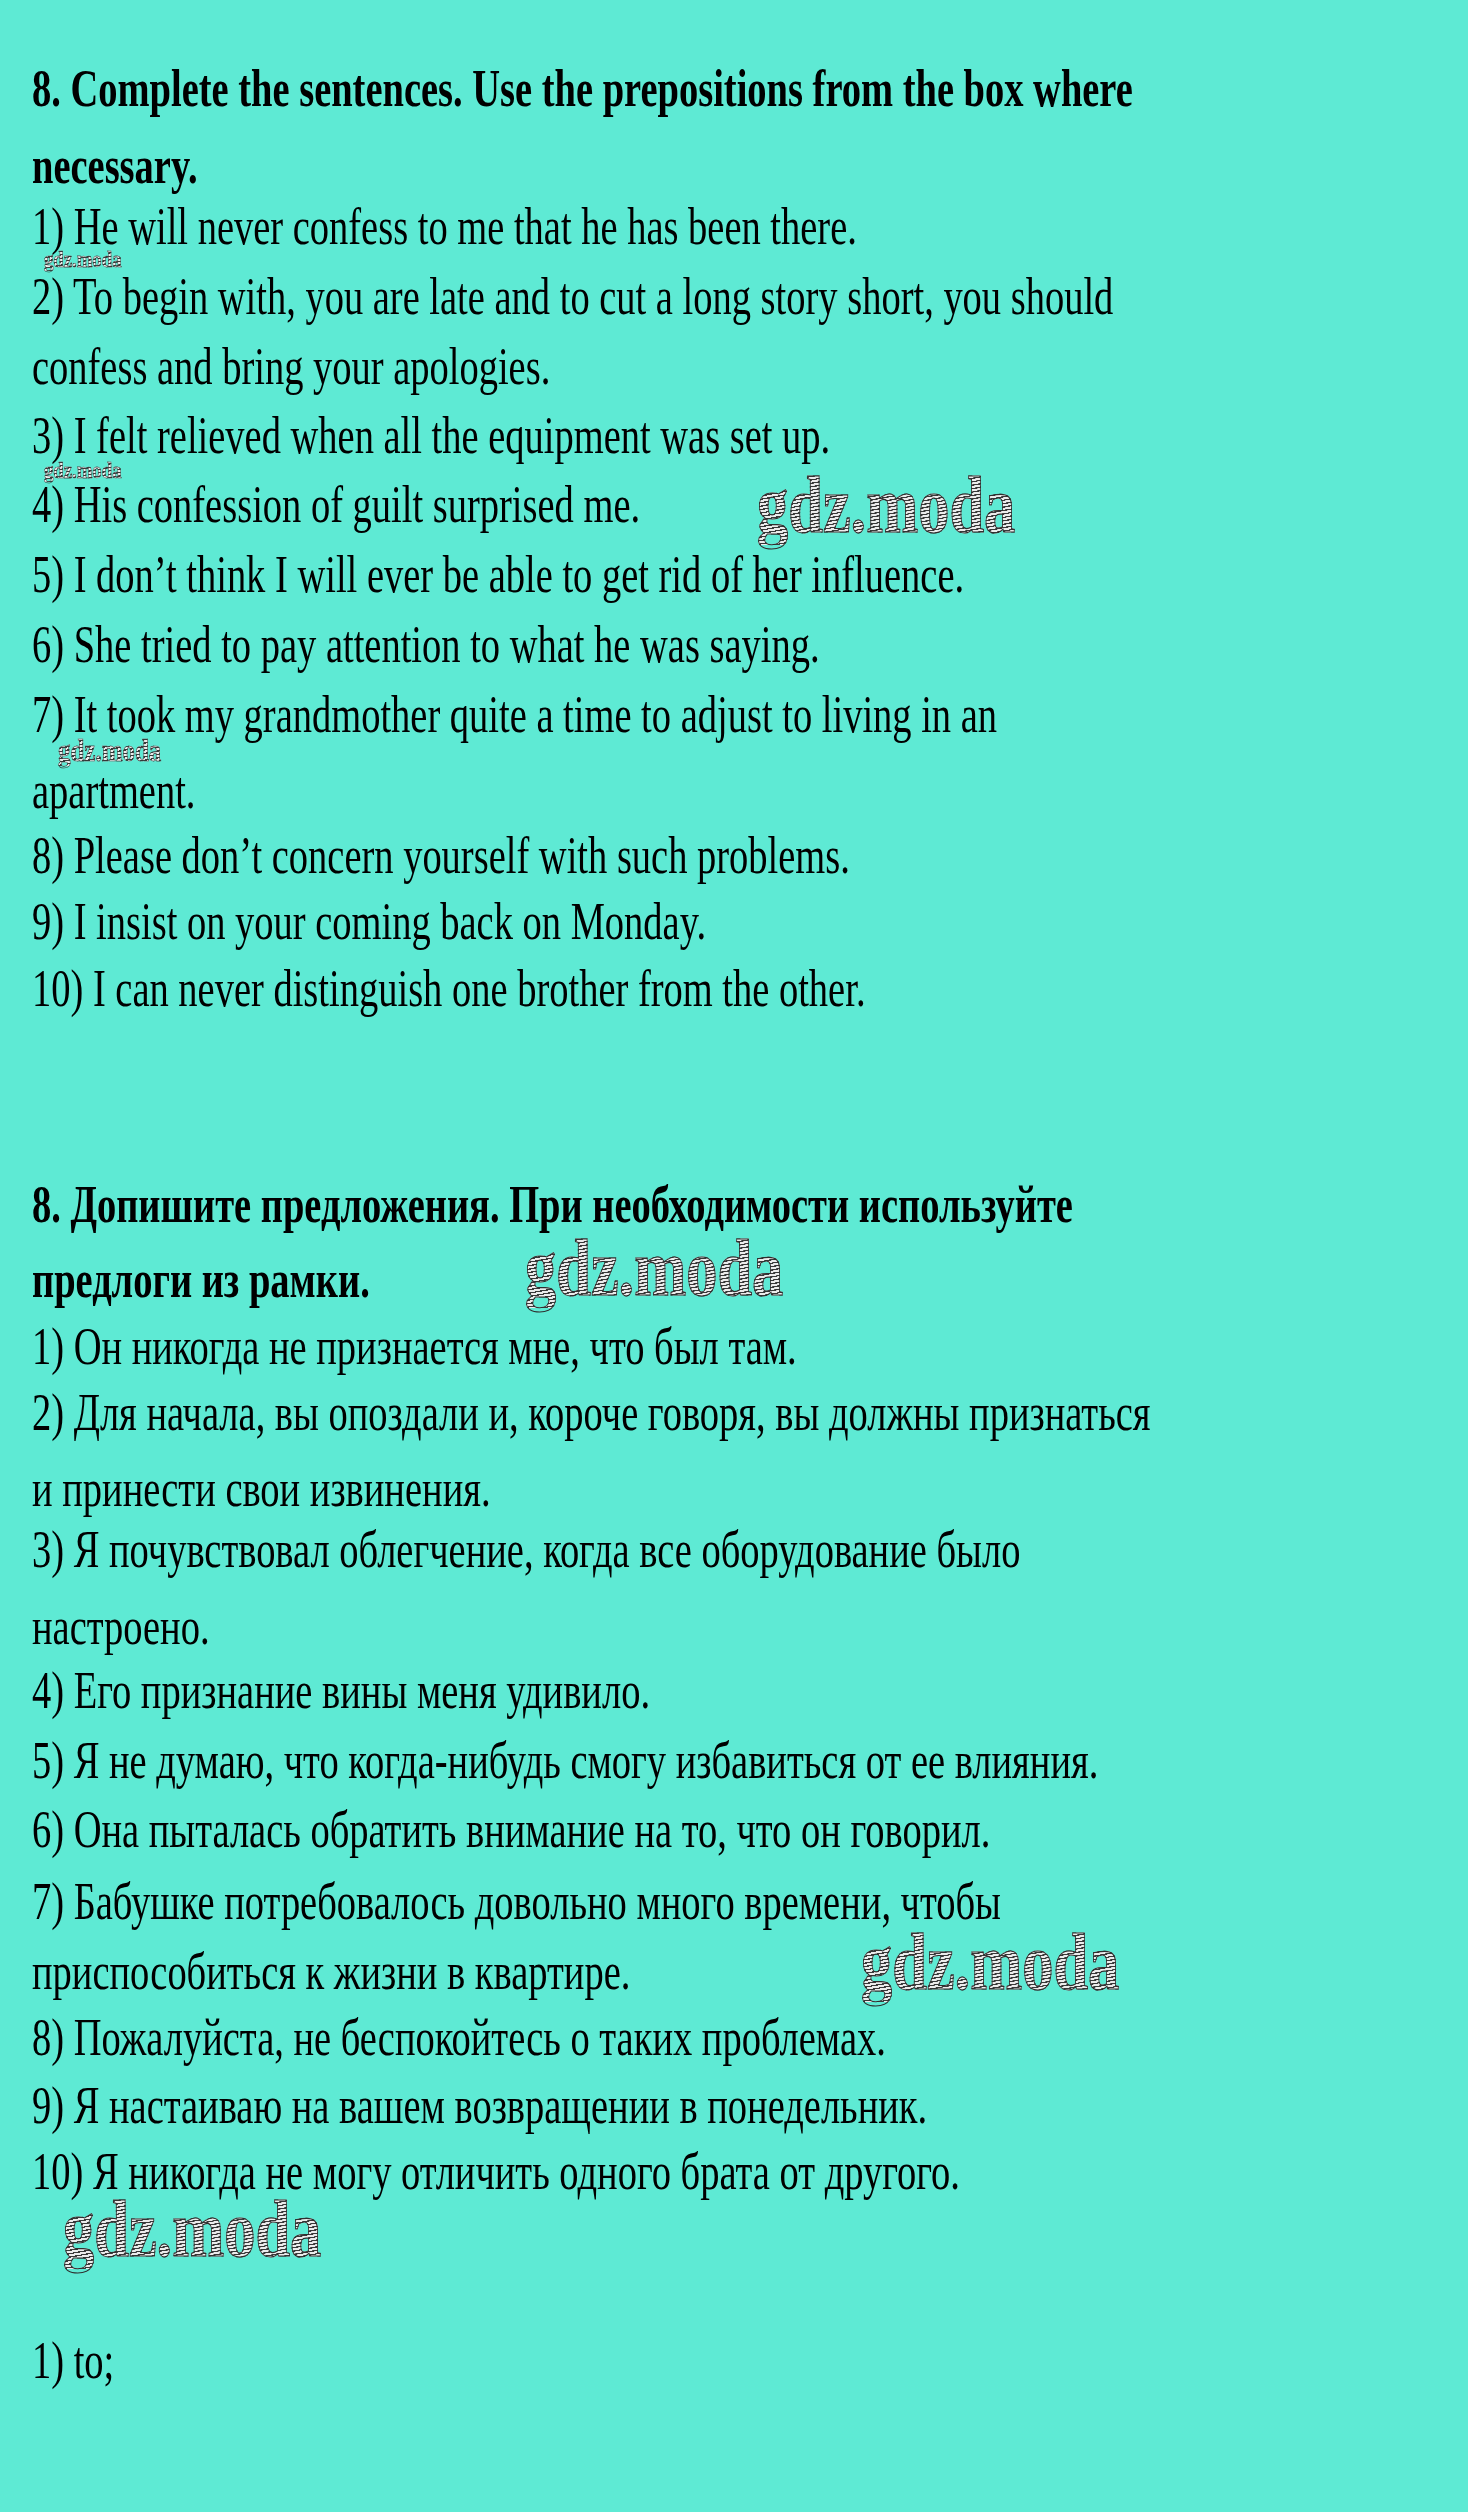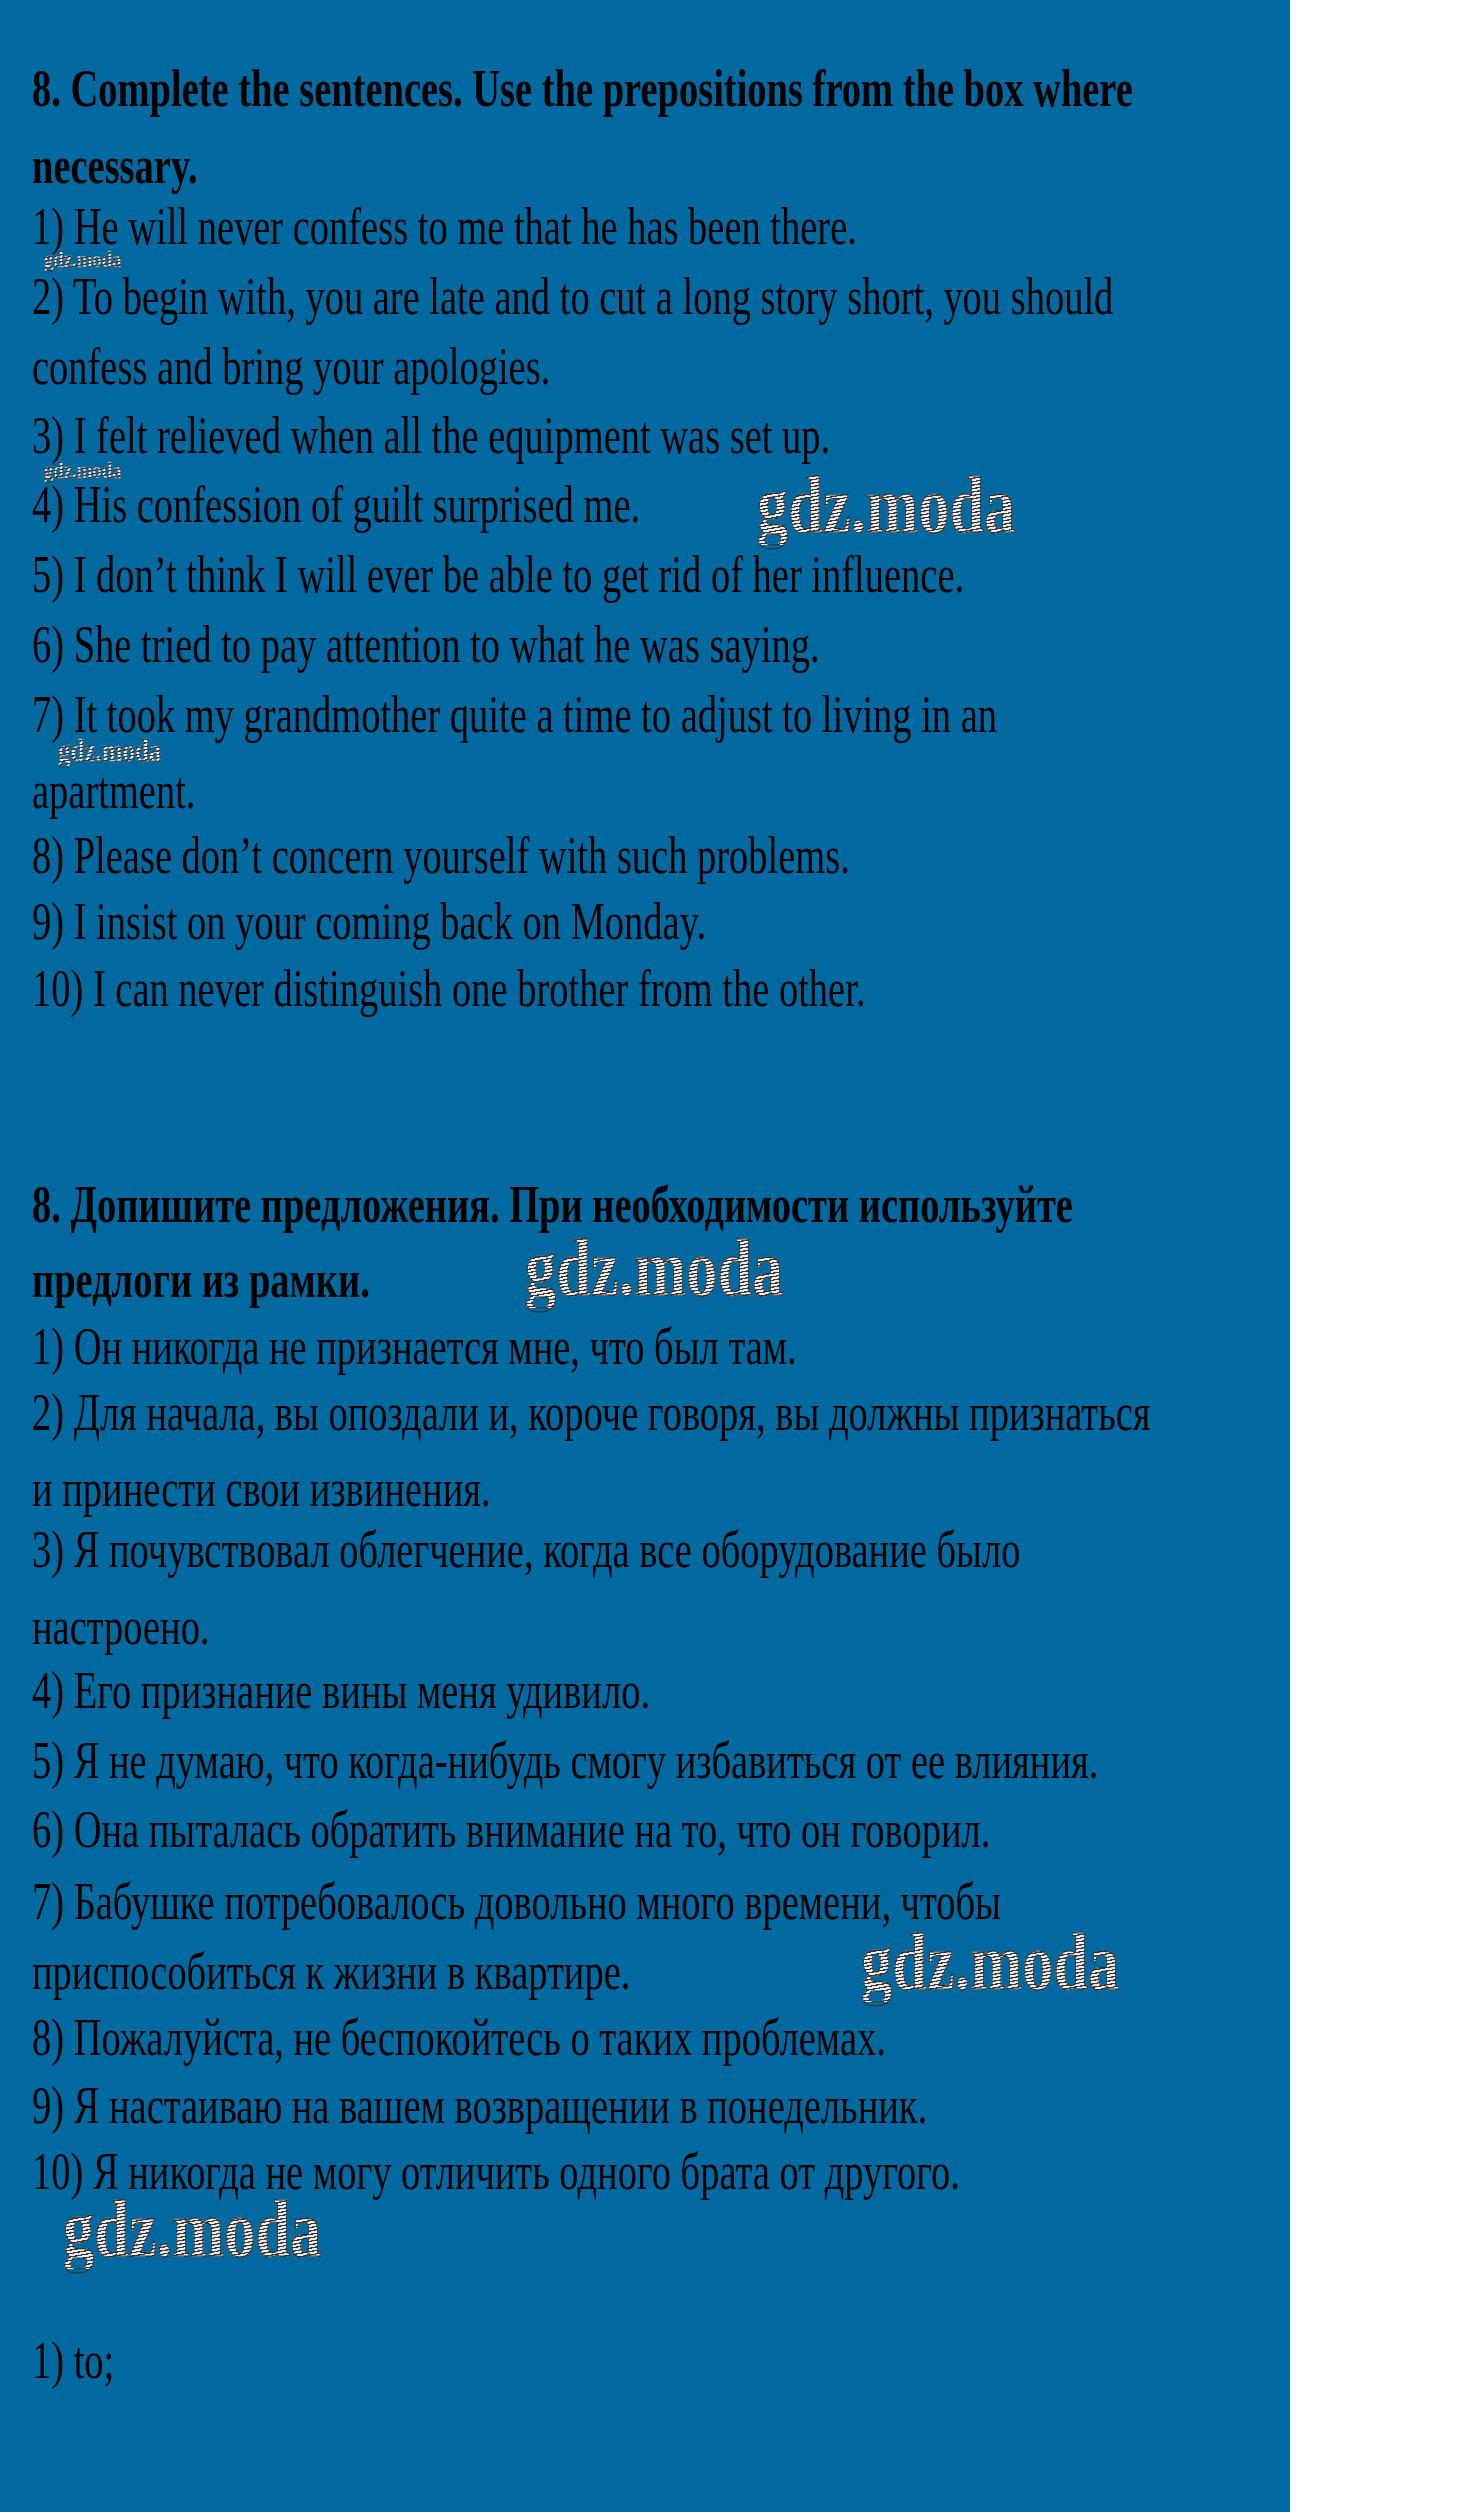--- a/index.html
+++ b/index.html
@@ -1,20 +1,20 @@
 <!DOCTYPE html>
 <html style="font-size:13px"><head>
 <meta charset="utf-8">
 <style>
   html, body { margin: 0; padding: 0; background: #ffffff; }
   .page {
     position: relative;
-    width: 1290px;
+    width: 1468px;
     height: 2512px;
-    background: #0369a1;
+    background: #5eead4;
     font-family: "Liberation Serif", serif;
     color: #000000;
     overflow: hidden;
   }
   .line {
     position: absolute;
     left: 32px;
     font-size: 52px;
     line-height: 70px;
     white-space: nowrap;

